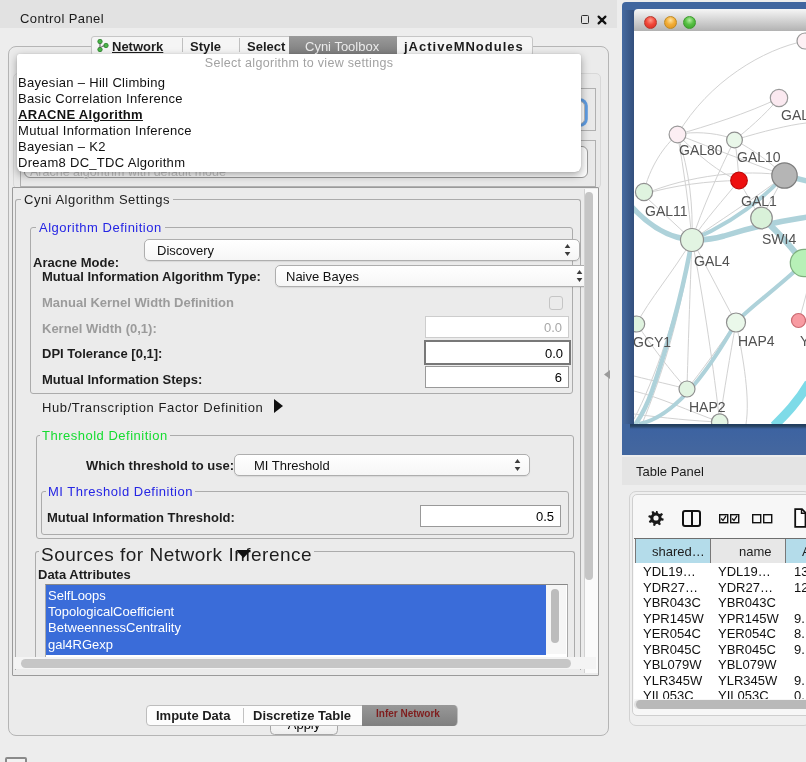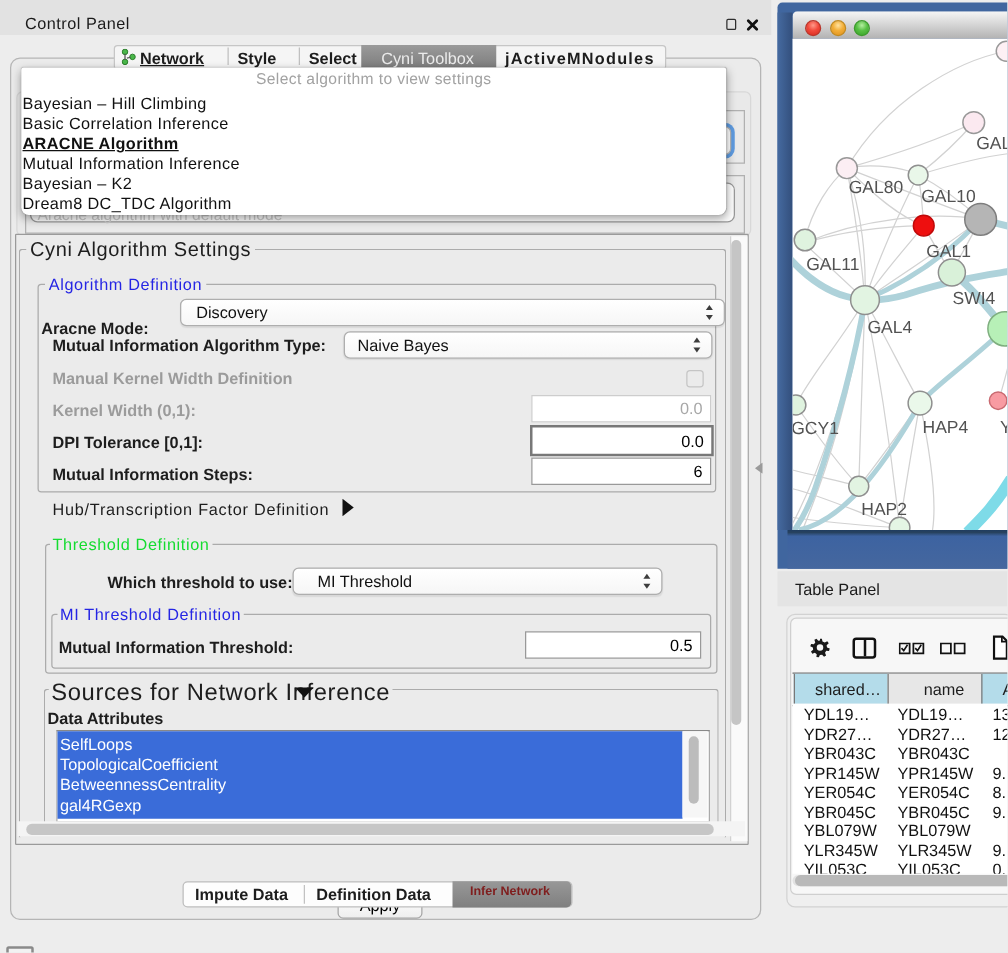--- a/index.html
+++ b/index.html
@@ -30,36 +30,36 @@
 <div class="abs" style="left:13px;top:73px;width:586px;height:114px;background:#e9e9e9;border:1px solid #d8d8d8;border-radius:5px;"></div>
 <div class="abs" style="left:20px;top:88px;width:574px;height:41px;border:1px solid #b0b0b0;"></div>
 <div class="abs" style="left:26px;top:101px;width:557px;height:21px;background:#fff;border:1px solid #b9b9b9;border-radius:5px;box-shadow:0 0 0 2.8px rgba(80,148,224,0.9);"></div>
 <div class="abs" style="left:20px;top:140px;width:574px;height:45px;border:1px solid #b0b0b0;"></div>
 <div class="abs" style="left:24px;top:146px;width:562px;height:30px;background:#fdfdfd;border:1px solid #999;border-radius:6px;"></div>
 <div class="abs" style="left:30px;top:164.5px;font-size:12.5px;color:#cacaca;">Aracne algorithm with default mode</div>
 
 <div class="abs" id="scrollpane" style="left:12px;top:187px;width:585px;height:487px;background:#ebebeb;border:1px solid #9a9a9a;border-radius:1px;"></div>
 
 <div class="group" style="left:15px;top:199px;width:564px;height:470px;border-bottom:none;border-radius:3px 3px 0 0;"></div>
-<div class="abs" style="left:21px;top:192px;background:#ebebeb;padding:0 3px;font-size:16px;color:#1d1d1d;letter-spacing:0.5px;text-align:right;">Cyni Algorithm Settings</div>
+<div class="abs" style="left:21px;top:192px;background:#ebebeb;padding:0 3px;font-size:13px;color:#1d1d1d;letter-spacing:0.5px;text-align:right;">Cyni Algorithm Settings</div>
 
 <div class="group" style="left:30px;top:227px;width:541px;height:165px;"></div>
 <div class="abs" style="left:36px;top:220px;background:#ebebeb;padding:0 3px;font-size:13px;color:#2525e4;letter-spacing:0.5px;">Algorithm Definition</div>
 
 <div class="abs lbl" style="left:33px;top:243px;margin-top:12px;">Aracne Mode:</div>
 <div class="combo" style="left:144px;top:239px;width:434px;height:20px;">
     <span class="ct" style="left:12px;">Discovery</span>
 <svg class="stepper" viewBox="0 0 9 14">
       <path d="M4.5 1 L7.3 5 L1.7 5 Z" fill="#3c3c3c"></path>
       <path d="M4.5 13 L7.3 9 L1.7 9 Z" fill="#3c3c3c"></path>
     </svg>
   </div>
 
 <div class="abs lbl" style="left:42px;top:269px;">Mutual Information Algorithm Type:</div>
-<div class="combo" style="left:275px;top:265px;width:293px;height:20px;">
+<div class="combo" style="left:275px;top:265px;width:293px;height:20px;padding-left:22px;">
     <span class="ct" style="left:10px;">Naive Bayes</span>
 <svg class="stepper" viewBox="0 0 9 14">
       <path d="M4.5 1 L7.3 5 L1.7 5 Z" fill="#3c3c3c"></path>
       <path d="M4.5 13 L7.3 9 L1.7 9 Z" fill="#3c3c3c"></path>
     </svg>
   </div>
 
 <div class="abs lbl dis" style="left:42px;top:295px;">Manual Kernel Width Definition</div>
 <div class="abs" style="left:549px;top:296px;width:12px;height:12px;background:#ebebeb;border:1px solid #c5c5c5;border-radius:3px;"></div>
 
@@ -122,21 +122,21 @@
 
 <div class="abs" style="left:14px;top:657px;width:582px;height:12px;background:#f4f4f4;"></div>
 <div class="abs" style="left:21px;top:658.5px;width:550px;height:9.5px;background:#c6c6c6;border-radius:5px;"></div>
 
 <div class="abs" style="left:270px;top:715px;width:66px;height:18px;background:linear-gradient(#ffffff,#eeeeee);border:1px solid #a6a6a6;border-radius:4.5px;text-align:center;font-size:13px;color:#000;line-height:18px;">Apply</div>
 
 <div class="abs" style="left:146px;top:705px;width:310px;height:19px;background:#fdfdfd;border:1px solid #bdbdbd;border-radius:4px;"></div>
 <div class="abs" style="left:362px;top:705px;width:95px;height:21px;background:linear-gradient(#989898,#7f7f7f);border-radius:0 4px 4px 0;"></div>
 <div class="abs" style="left:243px;top:708px;width:1px;height:15px;background:#c2c2c2;"></div>
 <div class="abs lbl" style="left:156px;top:708px;">Impute Data</div>
-<div class="abs lbl" style="left:253px;top:708px;">Definition Data</div>
+<div class="abs lbl" style="left:253px;top:708px;">Discretize Table</div>
 <div class="abs" style="left:376px;top:708px;font-size:10px;font-weight:bold;color:#7f1d1d;">Infer Network</div>
 
 <div class="abs" style="left:5px;top:757px;width:18px;height:12px;background:#f2f2f2;border:2px solid #8a8a8a;border-radius:2px;"></div>
 
 <svg class="abs" style="left:603px;top:370px;" width="8" height="9">
     <path d="M7 0 L1 4.5 L7 9 Z" fill="#9a9a9a"></path>
   </svg>
 
 <div class="abs" style="left:91px;top:36px;width:440px;height:18px;background:#f5f5f5;border:1px solid #c6c6c6;border-radius:3px;"></div>
 <div class="abs" style="left:289px;top:36px;width:108px;height:18px;background:linear-gradient(#9a9a9a,#7e7e7e);"></div>

